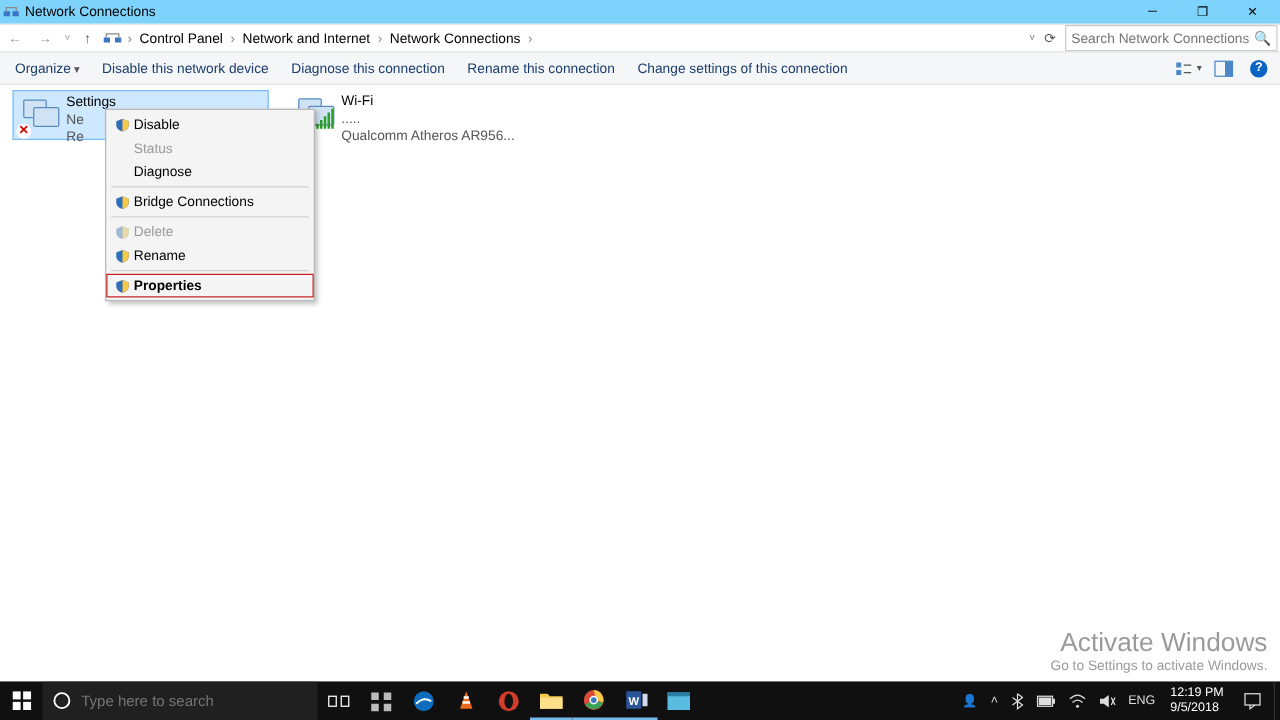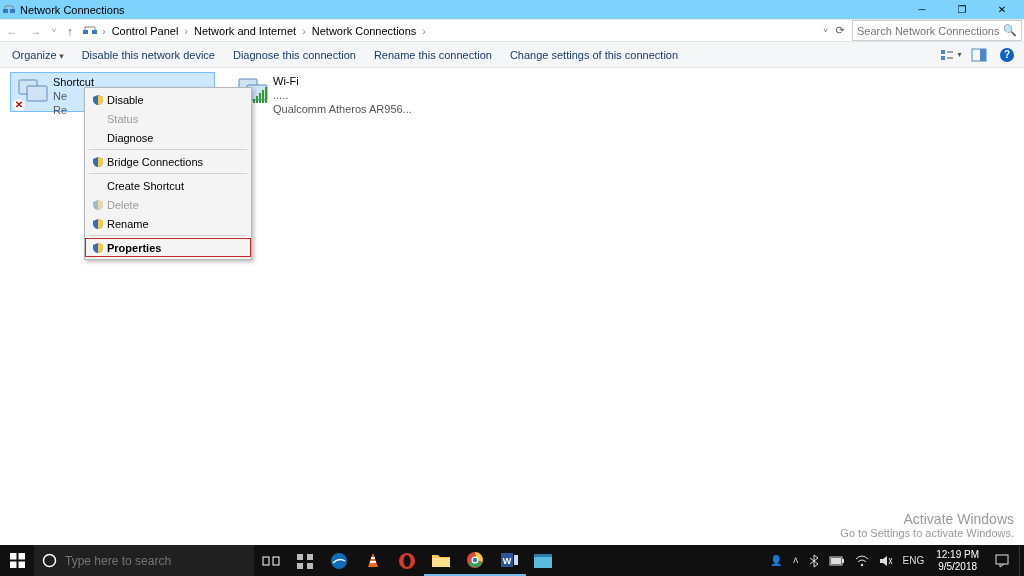--- a/index.html
+++ b/index.html
@@ -40,29 +40,29 @@
   .ctxmenu .mi { height:19px; display:flex; align-items:center; padding:0 6px 0 4px; color:#000;}
   .ctxmenu .mi.disabled { color:#9a9a9a;}
   .ctxmenu .mi .micon { width:18px; display:flex;align-items:center;justify-content:center;}
   .ctxmenu .sep { height:1px; background:#d0d0d0; margin:2px 4px;}
   .ctxmenu .mi.highlight { outline:1px solid #c62828; outline-offset:-1px; font-weight:bold;}
   .shield { width:12px; height:12px;}
   .statusbar { height:18px; border-top:1px solid #e3e3e3; display:flex; align-items:center; font-size:11px; color:#333; padding:0 8px; gap:18px;}
   .statusbar .right { margin-left:auto; display:flex; gap:4px;}
   .sbicon { width:18px;height:14px;border:1px solid #888;display:flex;align-items:center;justify-content:center;font-size:8px;color:#555;}
   .watermark { position:absolute; bottom:6px; right:10px; text-align:right; color:#9a9a9a;}
-  .watermark .t1 { font-size:14px; font-weight:400;}
+  .watermark .t1 { font-size:21px; font-weight:400;}
   .watermark .t2 { font-size:11px;margin-left:36px;}
   .taskbar { height:31px; background:#101010; display:flex; align-items:center; color:#fff; font-size:11px;}
   .taskbar .tb { width:34px; height:31px; display:flex;align-items:center;justify-content:center;}
   .taskbar .search { flex:0 0 220px; height:31px; display:flex; align-items:center; background:#202020; color:#bdbdbd; padding:0 8px; gap:8px;}
   .taskbar .search input { background:transparent;border:none;outline:none;color:#fdba74;font-size:12px;width:100%;}
   .taskbar .spacer { flex:1;}
   .taskbar .tray { display:flex;align-items:center;gap:10px;padding:0 6px;color:#ddd;font-size:10px;}
-  .taskbar .clock { text-align:center; line-height:12px; font-size:10px; padding:0 6px;}
+  .taskbar .clock { text-align:left; line-height:12px; font-size:10px; padding:0 6px;}
   .app { width:34px;height:31px;display:flex;align-items:center;justify-content:center;}
   .app.active { border-bottom:2px solid #76b9ed;}
   svg { display:block;}
   .dropdown-arrow { font-size: 8px; color: #666; margin-left: 1px; }
   .ellipsis { color:#555; }
 </style>
 </head>
 <body>
 
 <div class="window">
@@ -144,21 +144,21 @@
         <div class="icon">
           <svg width="36" height="30" viewBox="0 0 36 30">
             <rect x="4" y="2" width="18" height="14" rx="1" fill="#cfe3f5" stroke="#5a8bbf"></rect>
             <rect x="12" y="8" width="20" height="15" rx="1" fill="#cfe3f5" stroke="#5a8bbf"></rect>
           </svg>
           <div class="redx">
               <span>✕</span>
             </div>
         </div>
         <div class="meta">
-          <div class="name">Shortcut</div>
+          <div class="name">Settings</div>
           <div class="ellipsis">Ne</div>
           <div class="ellipsis">Re</div>
         </div>
       </div>
 
       <div class="conn">
         <div class="icon">
           <svg width="36" height="30" viewBox="0 0 36 30">
             <rect x="4" y="2" width="18" height="14" rx="1" fill="#cfe3f5" stroke="#5a8bbf"></rect>
             <rect x="12" y="8" width="20" height="15" rx="1" fill="#cfe3f5" stroke="#5a8bbf"></rect>
@@ -199,24 +199,20 @@
       <div class="mi">
         <span class="micon">
             <svg class="shield" viewBox="0 0 12 12">
               <path d="M6 1 L11 3 V6 C11 9 8 11 6 11 C4 11 1 9 1 6 V3 Z" fill="#2e6fb7"></path>
               <path d="M6 1 L11 3 V6 C11 9 8 11 6 11 Z" fill="#f7c948"></path>
             </svg>
           </span>
         <span>Bridge Connections</span>
       </div>
       <div class="sep"></div>
-      <div class="mi">
-        <span class="micon"></span>
-          <span>Create Shortcut</span>
-      </div>
       <div class="mi disabled">
         <span class="micon">
             <svg class="shield" viewBox="0 0 12 12">
               <path d="M6 1 L11 3 V6 C11 9 8 11 6 11 C4 11 1 9 1 6 V3 Z" fill="#9fb8d3"></path>
               <path d="M6 1 L11 3 V6 C11 9 8 11 6 11 Z" fill="#e8d9a6"></path>
             </svg>
           </span>
         <span>Delete</span>
       </div>
       <div class="mi">

